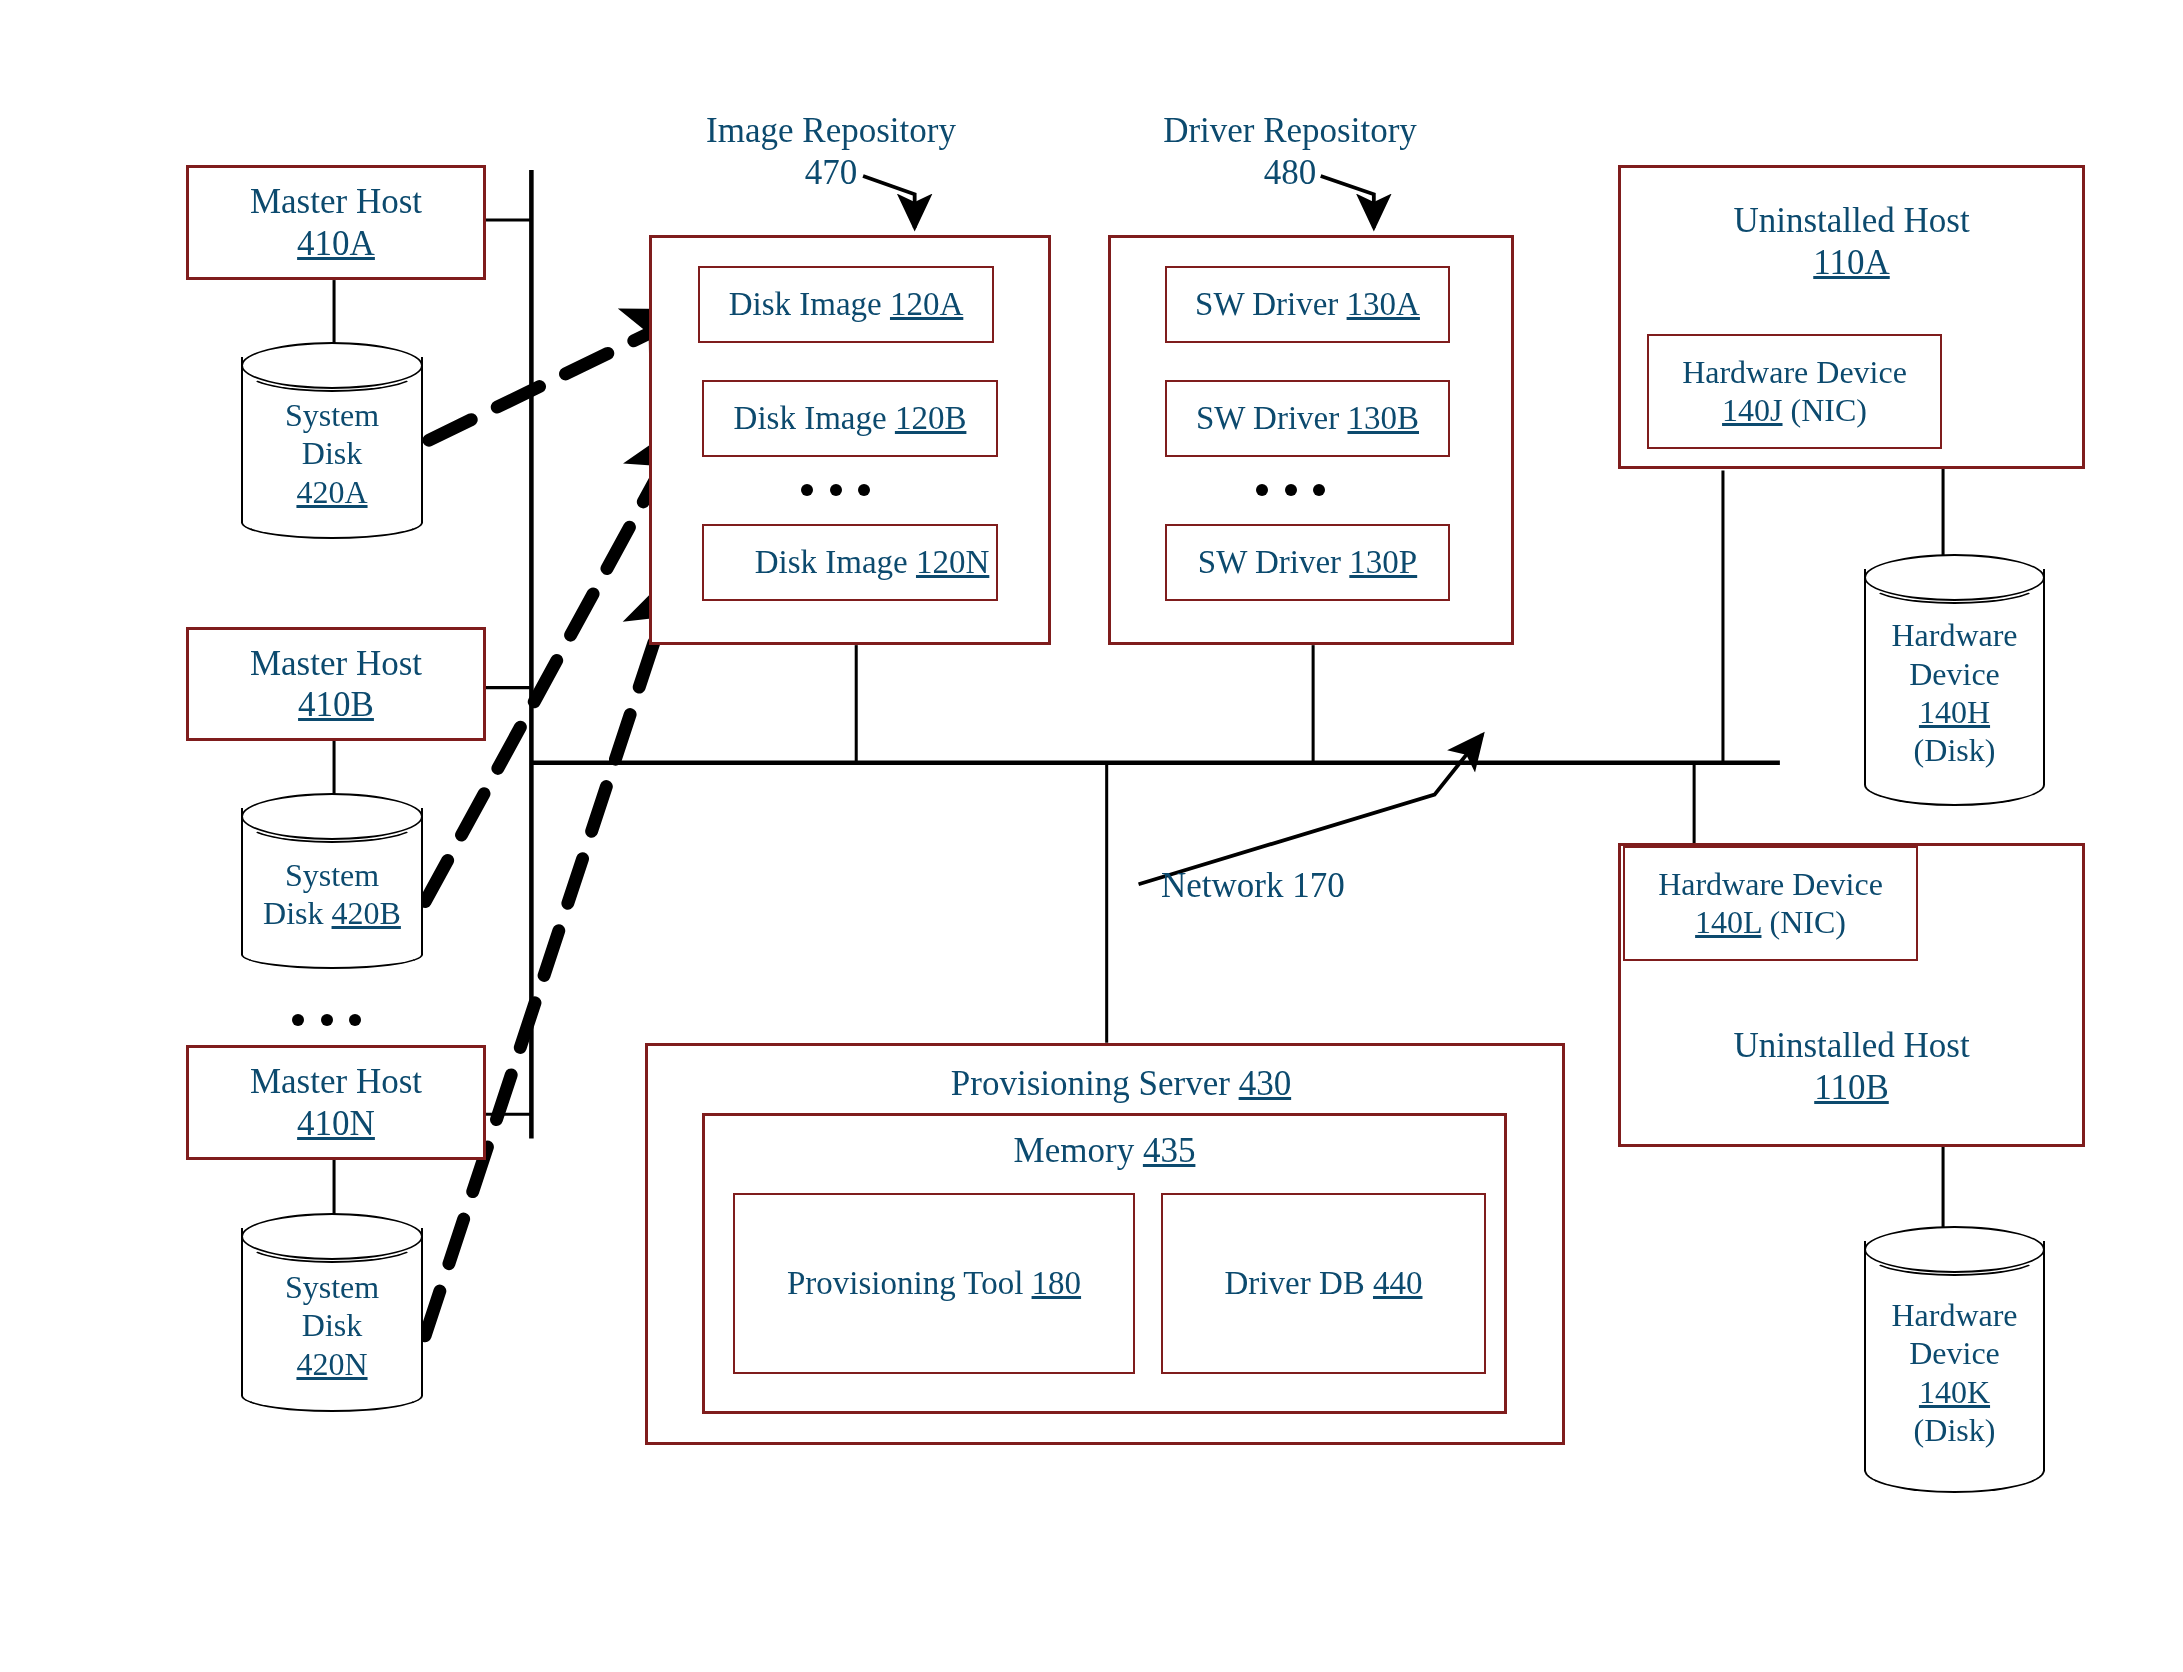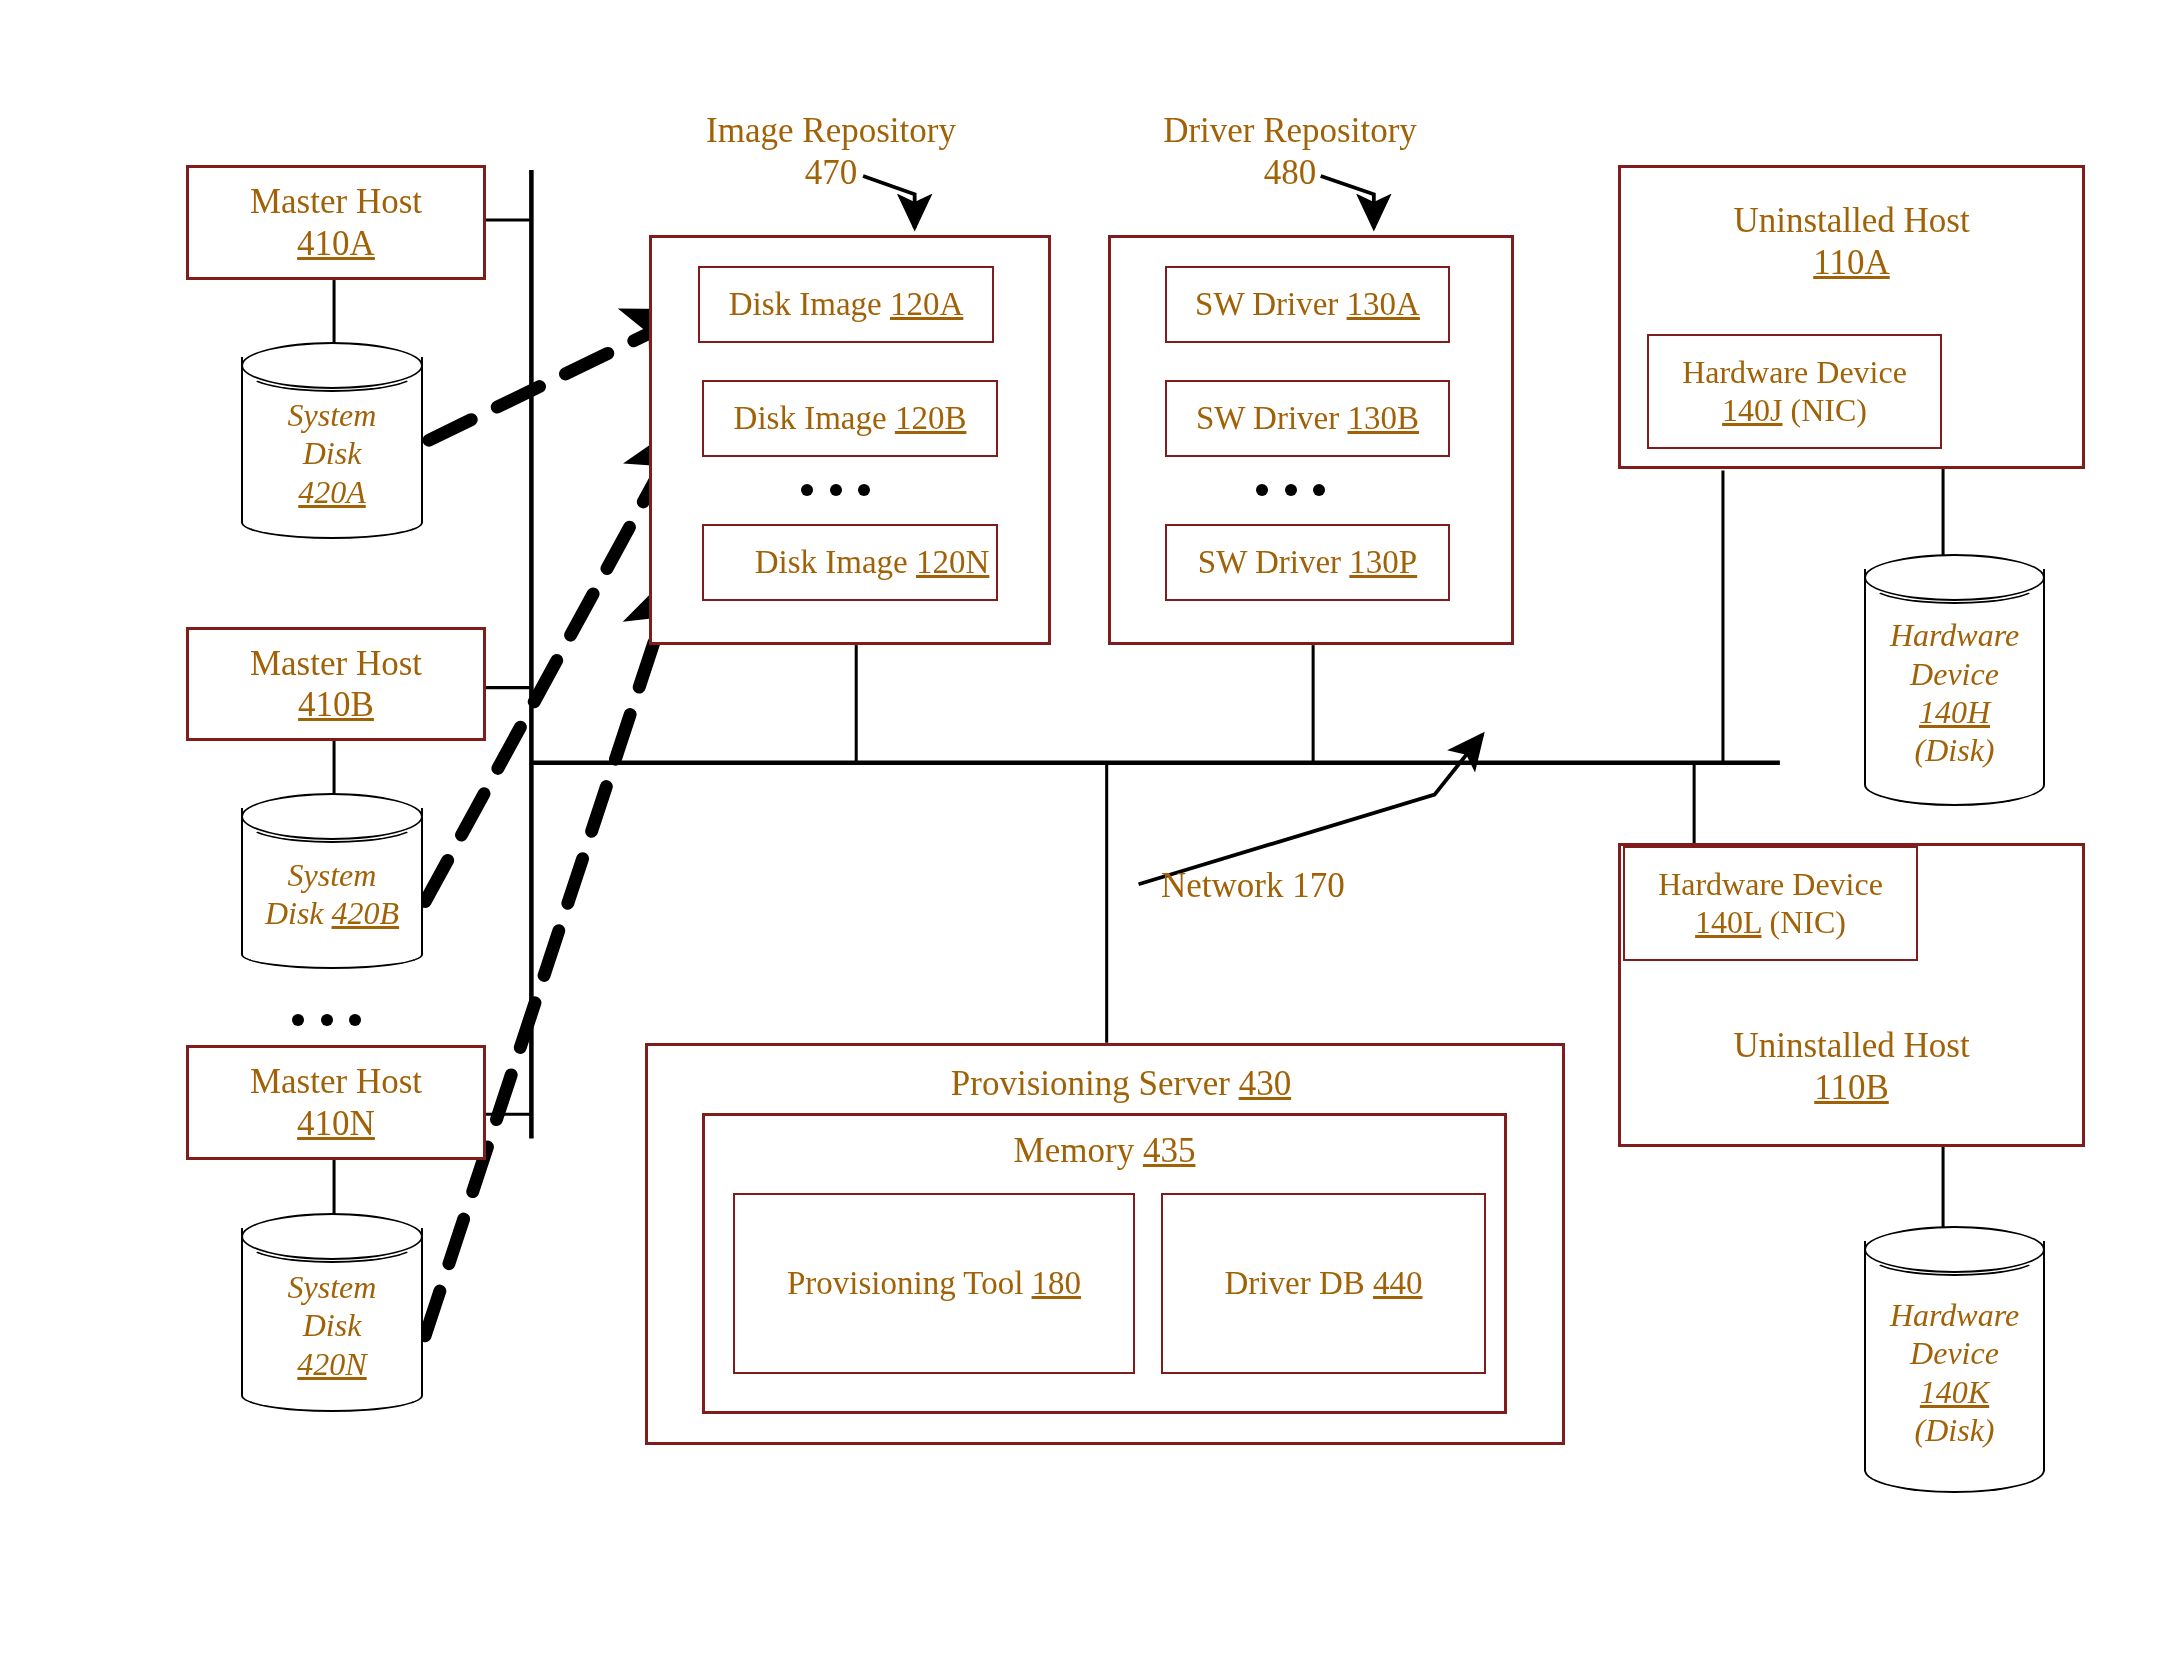--- a/index.html
+++ b/index.html
@@ -6,21 +6,21 @@
     margin: 0;
     padding: 0;
     background: #ffffff;
   }
   #canvas {
     position: relative;
     width: 2183px;
     height: 1672px;
     background: #ffffff;
     font-family: "Liberation Serif", "DejaVu Serif", serif;
-    color: #a16207;
+    color: #0c4a6e;
     overflow: hidden;
   }
   .svg-layer {
     position: absolute;
     left: 0;
     top: 0;
     width: 2183px;
     height: 1672px;
     pointer-events: none;
   }
@@ -100,21 +100,20 @@
     top: 0;
     bottom: 0;
     display: flex;
     flex-direction: column;
     align-items: center;
     justify-content: center;
     text-align: center;
     line-height: 1.2;
     padding-top: 26px;
     box-sizing: border-box;
-    font-style: italic;
   }
   
   .dots {
     position: absolute;
     display: flex;
     gap: 16.7px;
     align-items: center;
   }
   .dots i {
     display: block;

